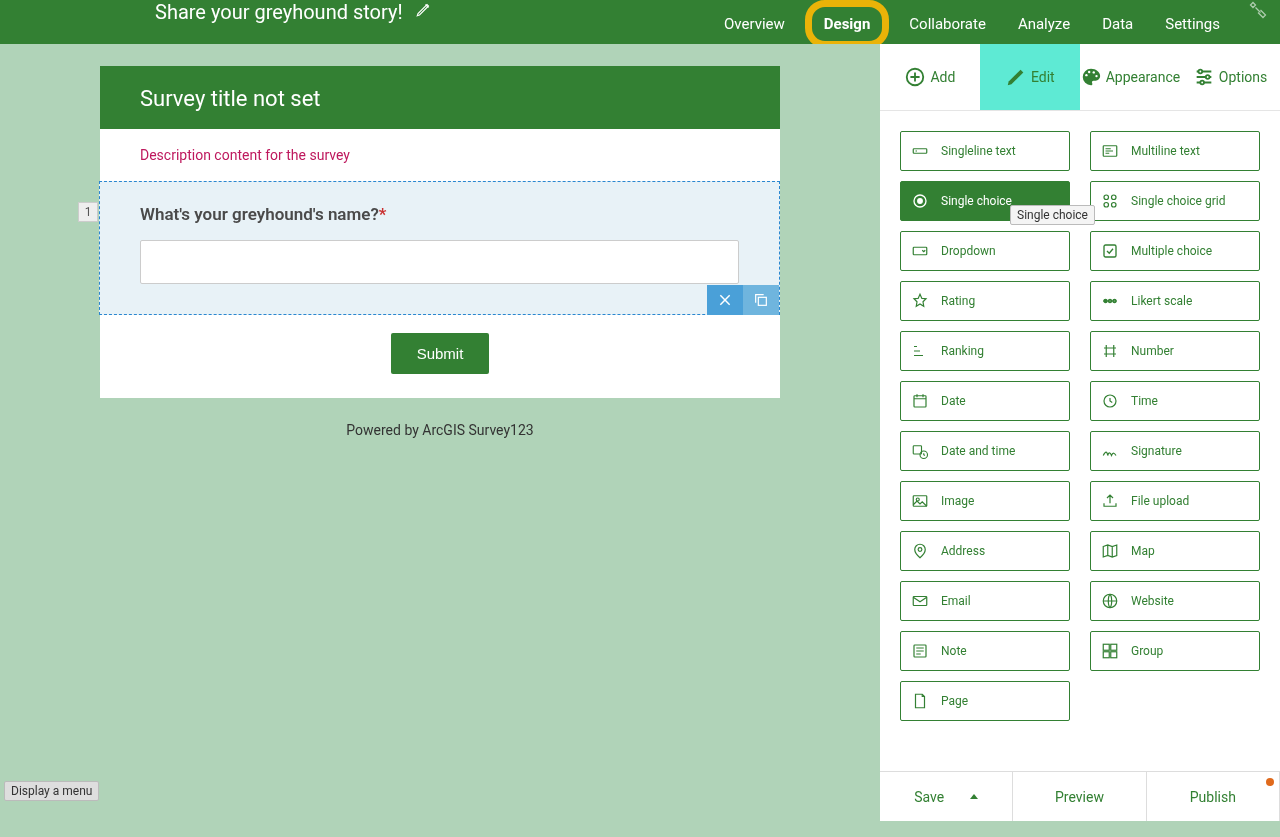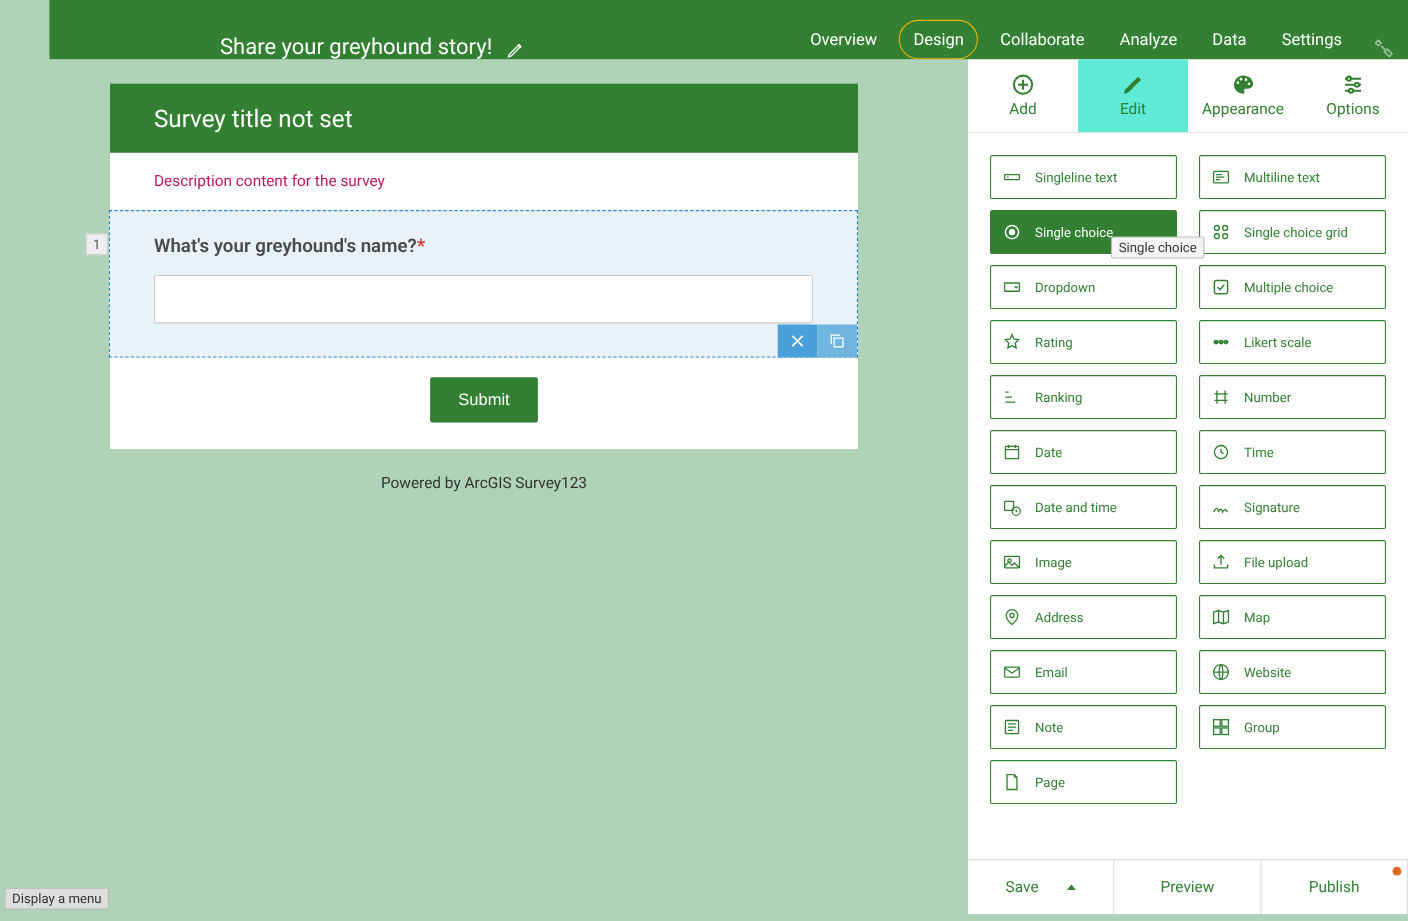--- a/index.html
+++ b/index.html
@@ -6,27 +6,26 @@
   body {
     font-family: -apple-system, BlinkMacSystemFont, "Segoe UI", Roboto, Helvetica, Arial, sans-serif;
     width: 1280px;
     height: 837px;
     overflow: hidden;
     background: #b0d3b8;
   }
 
   
   .header {
-    height: 54px;
+    height: 44px;
     background: #338033;
     display: flex;
-    align-items: flex-end;
+    align-items: flex-start;
     padding: 0 12px 0 155px;
     color: #fff;
-    margin-left: 45px;
   }
   .survey-name {
     font-size: 20px;
     font-weight: 400;
     margin-right: 12px;
   }
   .edit-title-btn {
     display: inline-flex;
     align-items: center;
     justify-content: center;
@@ -40,21 +39,22 @@
     margin-right: 8px;
   }
   .nav-item {
     padding: 8px 12px;
     font-size: 15px;
     color: #fff;
     cursor: pointer;
     border-radius: 20px;
   }
   .nav-item.active {
-    border: 1px solid #eab308;
+    border: 7px solid #eab308;
+    font-weight: bold;
   }
   .tool-icon-wrap {
     margin-left: 8px;
     display: inline-flex;
     opacity: 0.6;
     cursor: pointer;
   }
 
   
   .main {
@@ -176,21 +176,21 @@
 
   
   .side-tabs {
     height: 67px;
     display: flex;
     border-bottom: 1px solid #e5e5e5;
   }
   .side-tab {
     flex: 1;
     display: flex;
-    flex-direction: column;
+    flex-direction: row;
     align-items: center;
     justify-content: center;
     gap: 4px;
     font-size: 14px;
     color: #338033;
     cursor: pointer;
   }
   .side-tab.active { background: #5eead4; }
   .side-tab svg { width: 22px; height: 22px; }
 
@@ -266,21 +266,21 @@
     border-left: 4px solid transparent;
     border-right: 4px solid transparent;
     border-bottom: 5px solid #338033;
     margin-left: 20px;
   }
 
   
   .browser-hint {
     position: absolute;
     left: 4px;
-    bottom: 4px;
+    bottom: 20px;
     background: #dedede;
     border: 1px solid #bbb;
     font-size: 12px;
     color: #333;
     padding: 2px 6px;
     border-radius: 2px;
   }
 </style>
 </head>
 <body>

